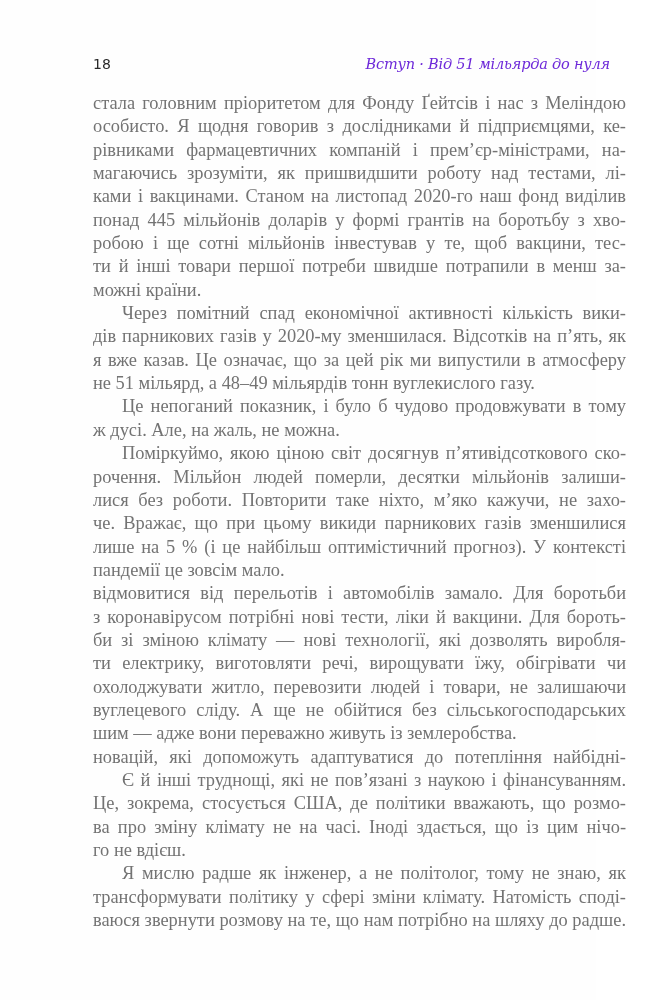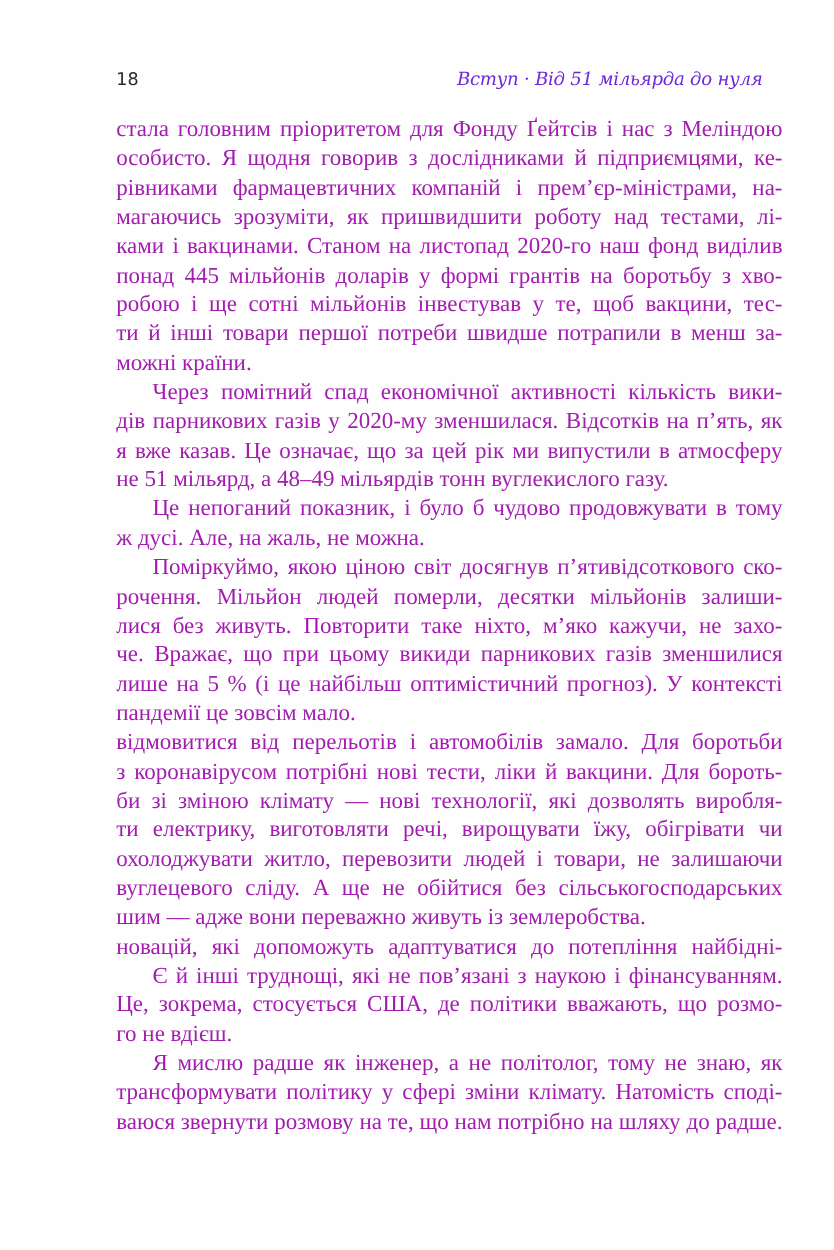--- a/index.html
+++ b/index.html
@@ -1,21 +1,21 @@
 <!DOCTYPE html>
 <html><head>
 <meta charset="utf-8">
 <style>
   html, body { margin: 0; padding: 0; background: #ffffff; }
   body { width: 667px; height: 1000px; position: relative; overflow: hidden; }
   .page { position: absolute; left: 0; top: 0; width: 596px; height: 1000px; background: #fefefe; }
   .header { position: absolute; top: 56px; left: 93px; width: 533px; height: 22px; }
   .page-number { position: absolute; left: 0; top: 0; font-family: "DejaVu Sans", sans-serif; font-size: 14px; color: #2a2a2a; }
   .running-head { position: absolute; right: 16px; top: 0; font-family: "DejaVu Serif", serif; font-style: italic; font-size: 14.5px; color: #6d28d9; letter-spacing: -0.2px; }
-  .body { position: absolute; left: 93px; top: 92px; width: 533px; font-family: "Liberation Serif", serif; font-size: 18.4px; color: #a21caf; }
+  .body { position: absolute; left: 93px; top: 92px; width: 533px; font-family: "Liberation Serif", serif; font-size: 18.4px; color: #737373; }
   .line { display: block; height: 23.35px; line-height: 23.35px; white-space: nowrap; text-align: justify; text-align-last: justify; }
   .line.last { text-align-last: left; }
   .line.indent { padding-left: 29px; }
 </style>
 </head>
 <body>
 
 <div class="page">
   <div class="header">
     <span class="page-number">18</span>
@@ -32,32 +32,33 @@
       <span class="line">ти й інші товари першої потреби швидше потрапили в менш за-</span>
       <span class="line last">можні країни.</span>
       <span class="line indent">Через помітний спад економічної активності кількість вики-</span>
       <span class="line">дів парникових газів у 2020-му зменшилася. Відсотків на п’ять, як</span>
       <span class="line">я вже казав. Це означає, що за цей рік ми випустили в атмосферу</span>
       <span class="line last">не 51 мільярд, а 48–49 мільярдів тонн вуглекислого газу.</span>
       <span class="line indent">Це непоганий показник, і було б чудово продовжувати в тому</span>
       <span class="line last">ж дусі. Але, на жаль, не можна.</span>
       <span class="line indent">Поміркуймо, якою ціною світ досягнув п’ятивідсоткового ско-</span>
       <span class="line">рочення. Мільйон людей померли, десятки мільйонів залиши-</span>
-      <span class="line">лися без живуть. Повторити таке ніхто, м’яко кажучи, не захо-</span>
+      <span class="line">лися без роботи. Повторити таке ніхто, м’яко кажучи, не захо-</span>
       <span class="line">че. Вражає, що при цьому викиди парникових газів зменшилися</span>
       <span class="line">лише на 5 % (і це найбільш оптимістичний прогноз). У контексті</span>
       <span class="line last">пандемії це зовсім мало.</span>
       <span class="line">відмовитися від перельотів і автомобілів замало. Для боротьби</span>
       <span class="line">з коронавірусом потрібні нові тести, ліки й вакцини. Для бороть-</span>
       <span class="line">би зі зміною клімату — нові технології, які дозволять виробля-</span>
       <span class="line">ти електрику, виготовляти речі, вирощувати їжу, обігрівати чи</span>
       <span class="line">охолоджувати житло, перевозити людей і товари, не залишаючи</span>
       <span class="line">вуглецевого сліду. А ще не обійтися без сільськогосподарських</span>
       <span class="line last">шим — адже вони переважно живуть із землеробства.</span>
       <span class="line">новацій, які допоможуть адаптуватися до потепління найбідні-</span>
       <span class="line indent">Є й інші труднощі, які не пов’язані з наукою і фінансуванням.</span>
       <span class="line">Це, зокрема, стосується США, де політики вважають, що розмо-</span>
+      <span class="line">ва про зміну клімату не на часі. Іноді здається, що із цим нічо-</span>
       <span class="line last">го не вдієш.</span>
       <span class="line indent">Я мислю радше як інженер, а не політолог, тому не знаю, як</span>
       <span class="line">трансформувати політику у сфері зміни клімату. Натомість споді-</span>
       <span class="line">ваюся звернути розмову на те, що нам потрібно на шляху до радше.</span>
     </div>
 </div>
 
 </body></html>

